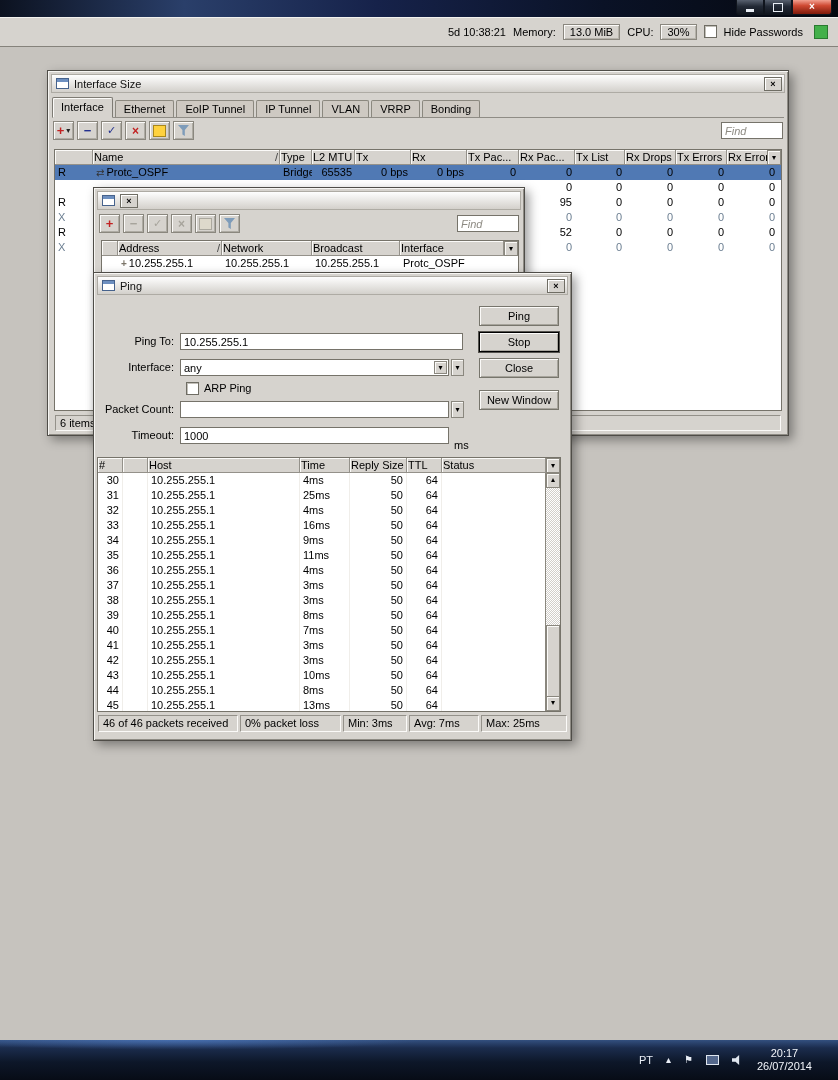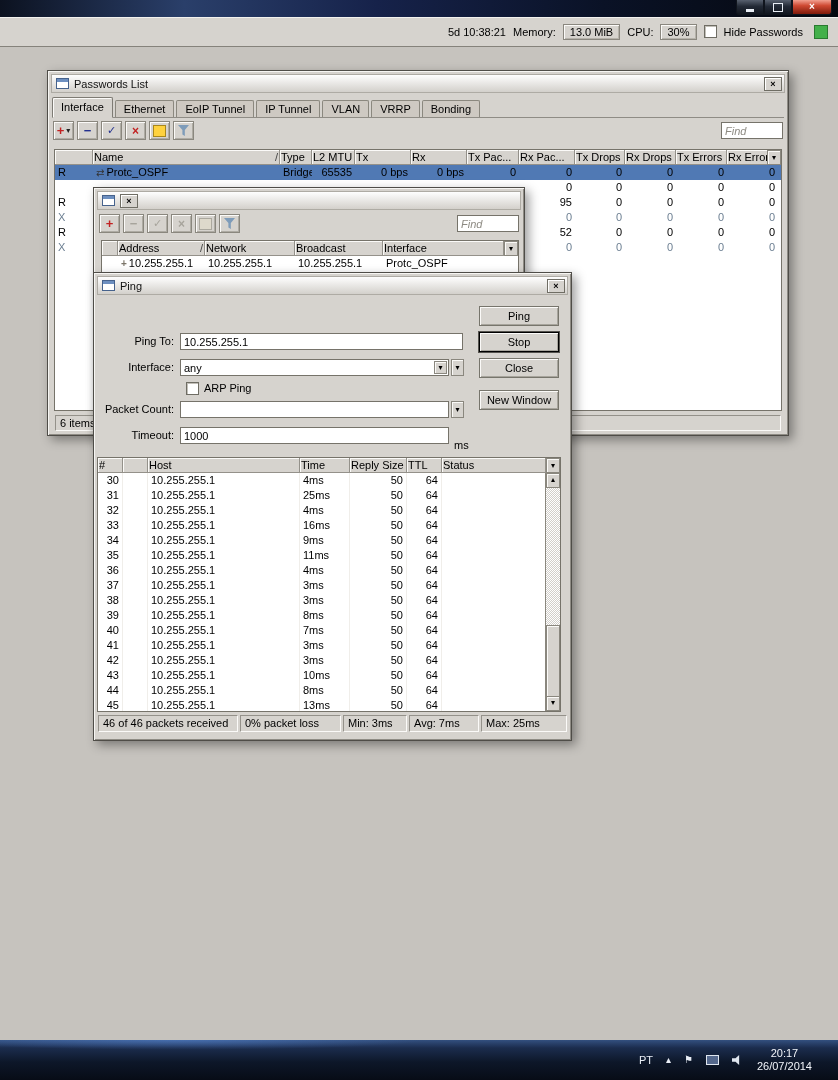--- a/index.html
+++ b/index.html
@@ -86,21 +86,21 @@
   #interface-table{left:6px;top:78px;width:728px;height:262px}
   .w-if-flag{width:38px}.w-if-name{width:187px}.w-if-type{width:32px}.w-if-l2{width:43px}
   .w-if-tx{width:56px}.w-if-rx{width:56px}.w-if-txp{width:52px}.w-if-rxp{width:56px}
   .w-if-txd{width:50px}.w-if-rxd{width:51px}.w-if-txe{width:51px}.w-if-rxe{width:51px}
   .items-status{position:absolute;left:7px;right:7px;top:344px;height:16px;display:flex;gap:2px}
   .statcell{box-sizing:border-box;height:16px;line-height:14px;border:1px solid;border-color:#94918a #fbfaf8 #fbfaf8 #94918a;
     background:#d6d3ce;padding:0 4px;overflow:hidden;white-space:nowrap}
 
   
   #address-table{left:7px;top:52px;width:418px;height:190px}
-  .w-ad-flag{width:16px}.w-ad-address{width:87px}.w-ad-network{width:90px}.w-ad-broadcast{width:88px}.w-ad-interface{flex:1;margin-right:14px}
+  .w-ad-flag{width:16px}.w-ad-address{width:104px}.w-ad-network{width:90px}.w-ad-broadcast{width:88px}.w-ad-interface{flex:1;margin-right:14px}
 
   
   .plabel{position:absolute;left:0;width:80px;text-align:right;height:17px;line-height:17px}
   .pinput{position:absolute;height:17px;border:1px solid #76736a;background:#fff;padding:0 3px;box-sizing:border-box}
   .combo{position:absolute;height:17px;border:1px solid #76736a;background:#fff;box-sizing:border-box;display:flex;align-items:center}
   .combo-val{flex:1;padding:0 3px}
   .combo-btn{width:13px;height:13px;margin-right:1px;background:#d6d3ce;border:1px solid #8a877e;box-shadow:inset 1px 1px 0 #fbfaf8;
     font-size:8px;line-height:11px;text-align:center;box-sizing:border-box}
   .xbtn{position:absolute;width:13px;height:17px;background:#d6d3ce;border:1px solid #8a877e;box-shadow:inset 1px 1px 0 #fbfaf8;
     font-size:8px;padding:0;box-sizing:border-box}
@@ -164,21 +164,21 @@
     <span>CPU:</span>
     <span class="tbox">30%</span>
     <span class="cb"></span>
     <span>Hide Passwords</span>
     <span class="gdot"></span>
   </div>
 
   <div class="win" id="win-interface">
     <div class="titlebar">
       <span class="winicon"></span>
-      <span class="wtitle">Passwords List</span>
+      <span class="wtitle">Interface Size</span>
       <button class="wclose">
           <span>×</span>
         </button>
     </div>
 
     <div class="tabstrip">
 
     <div class="tab active">Interface</div>
         <div class="tab">Ethernet</div>
         <div class="tab">EoIP Tunnel</div>
@@ -214,21 +214,21 @@
     <div class="tbl" id="interface-table">
       <div class="thead">
         <span class="hc w-if-flag"></span>
         <span class="hc w-if-name"><span>Name</span><span class="sort">/</span></span>
         <span class="hc w-if-type">Type</span>
         <span class="hc w-if-l2">L2 MTU</span>
         <span class="hc w-if-tx">Tx</span>
         <span class="hc w-if-rx">Rx</span>
         <span class="hc w-if-txp">Tx Pac...</span>
         <span class="hc w-if-rxp">Rx Pac...</span>
-        <span class="hc w-if-txd">Tx Drops</span>
+        <span class="hc w-if-txd">Tx List</span>
         <span class="hc w-if-rxd">Rx Drops</span>
         <span class="hc w-if-txe">Tx Errors</span>
         <span class="hc w-if-rxe">Rx Errors</span>
         <button class="hdd">▾</button>
       </div>
       <div>
 
       <div class="row selected">
           <span class="c w-if-flag">R</span>
           <span class="c w-if-name"><span class="ricon">⇄</span><span>Protc_OSPF</span></span>

